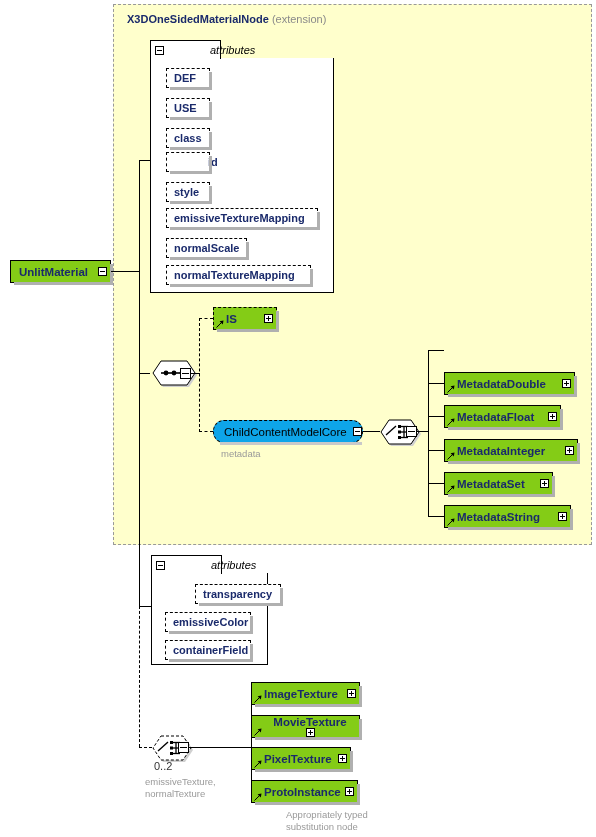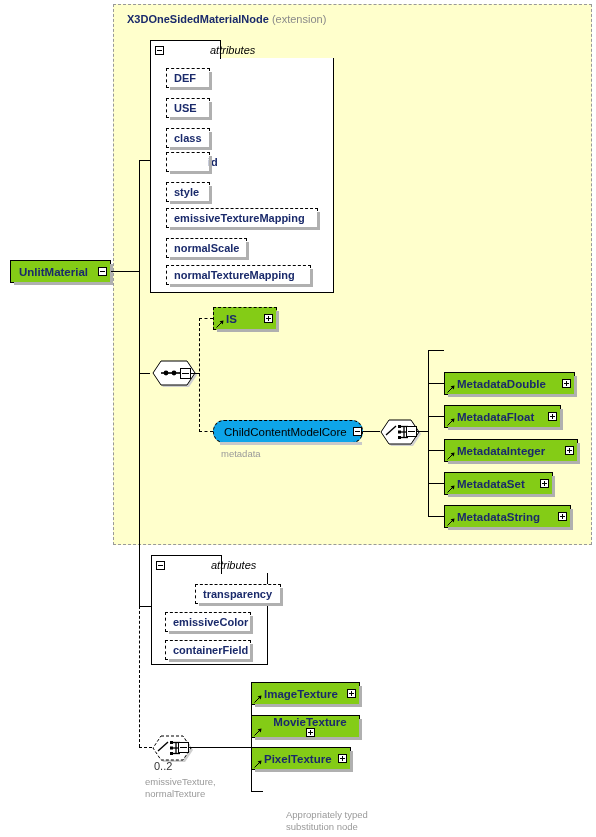--- a/index.html
+++ b/index.html
@@ -416,18 +416,26 @@
     <span class="exp plus"></span>
   </div>
   <div class="el-box" style="left:251px;top:747px;width:100px;">
     <svg class="ref-arrow" viewBox="0 0 8 8">
         <line x1="0.5" y1="7.5" x2="6.5" y2="1.5" stroke="#000" stroke-width="1"></line>
         <polygon points="7.5,0.5 3.6,1.2 6.8,4.4" fill="#000"></polygon>
       </svg>
     <span class="el-label">PixelTexture</span>
     <span class="exp plus"></span>
   </div>
+  <div class="el-box" style="left:251px;top:780px;width:107px;">
+    <svg class="ref-arrow" viewBox="0 0 8 8">
+        <line x1="0.5" y1="7.5" x2="6.5" y2="1.5" stroke="#000" stroke-width="1"></line>
+        <polygon points="7.5,0.5 3.6,1.2 6.8,4.4" fill="#000"></polygon>
+      </svg>
+    <span class="el-label">ProtoInstance</span>
+    <span class="exp plus"></span>
+  </div>
   <div class="cap" style="left:262px;top:809px;margin-left:24px;">
     <span>Appropriately typed</span><br>
     <span>substitution node</span>
   </div>
 
 </div>
 
 </body></html>

